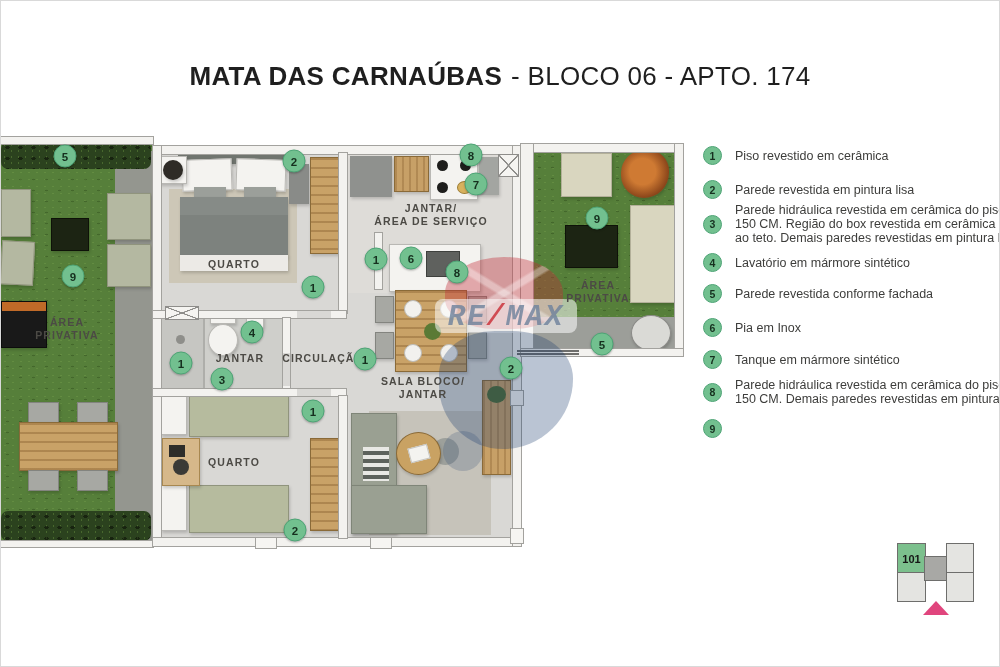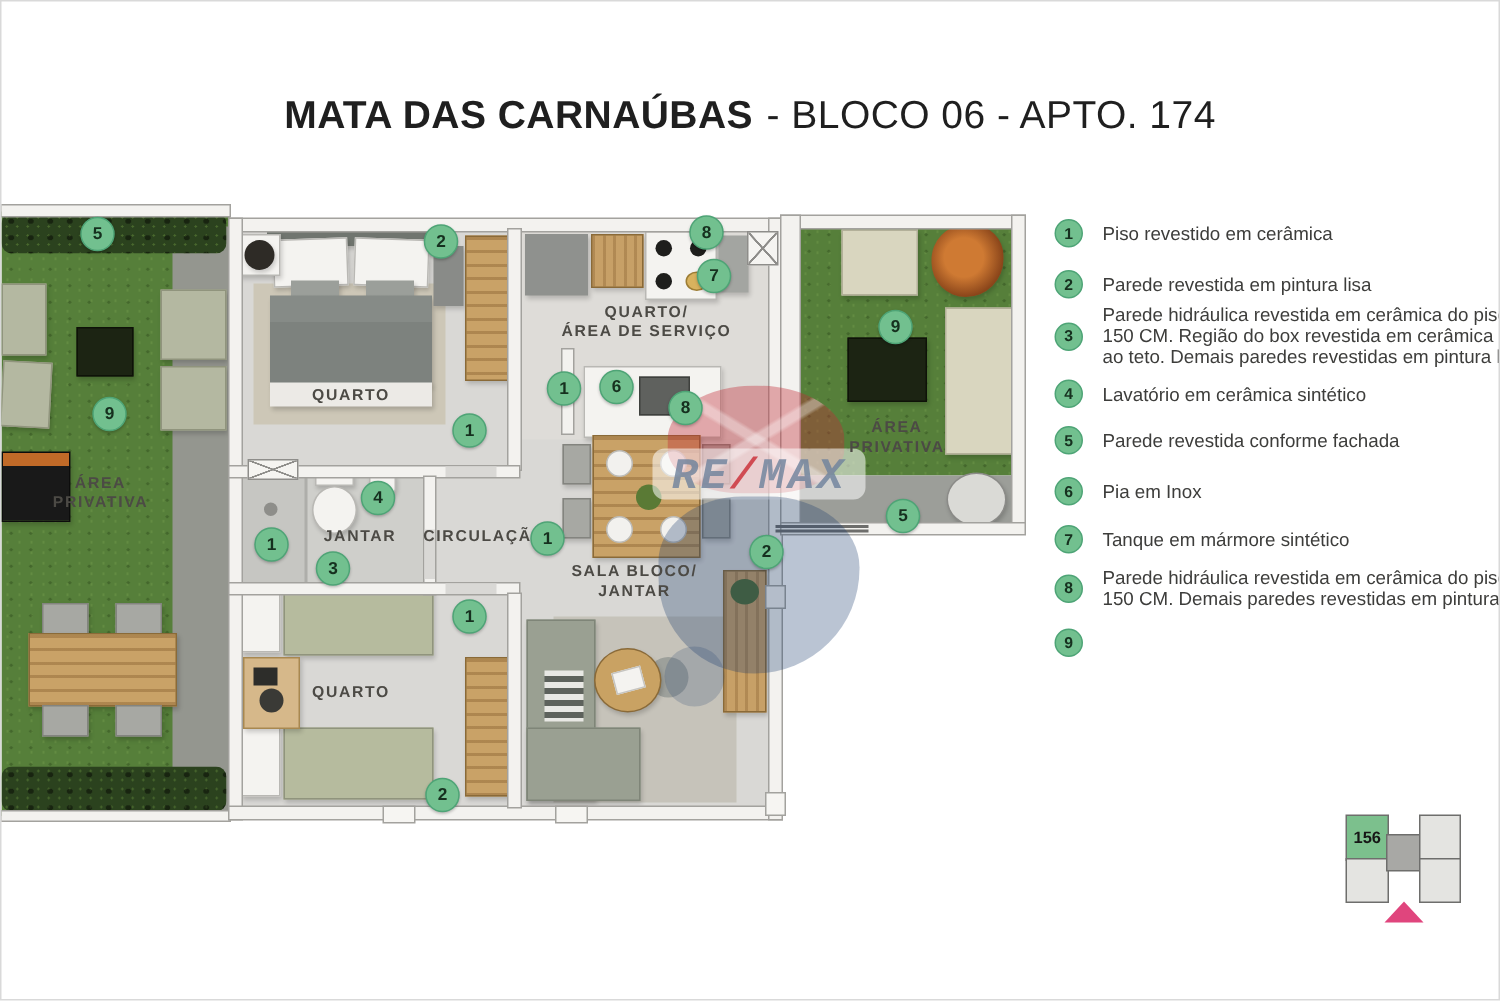--- a/index.html
+++ b/index.html
@@ -229,21 +229,21 @@
   </div>
 
   <div class="plabel" style="left:66px;top:328px;">
     <span style="display:block">ÁREA</span>
     <span style="display:block">PRIVATIVA</span>
   </div>
   <div class="plabel" style="left:233px;top:263px;">
     <span>QUARTO</span>
   </div>
   <div class="plabel" style="left:430px;top:214px;">
-    <span style="display:block">QUARTO/</span>
+    <span style="display:block">JANTAR/</span>
     <span style="display:block">ÁREA DE SERVIÇO</span>
   </div>
   <div class="plabel" style="left:239px;top:357px;">
     <span>JANTAR</span>
   </div>
   <div class="plabel" style="left:322px;top:357px;">
     <span>CIRCULAÇÃO</span>
   </div>
   <div class="plabel" style="left:422px;top:387px;">
     <span style="display:block">SALA BLOCO/</span>
@@ -300,21 +300,21 @@
     <div class="lg-dot">3</div>
     <div class="lg-text">
       <span>Parede hidráulica revestida em cerâmica do piso a</span>
       <span>150 CM. Região do box revestida em cerâmica do</span>
       <span>ao teto. Demais paredes revestidas em pintura lisa</span>
     </div>
   </div>
   <div class="lg-item" style="top:252px;">
     <div class="lg-dot">4</div>
     <div class="lg-text">
-        <span>Lavatório em cerâmica sintético</span>
+        <span>Lavatório em mármore sintético</span>
       </div>
   </div>
   <div class="lg-item" style="top:283px;">
     <div class="lg-dot">5</div>
     <div class="lg-text">
         <span>Parede revestida conforme fachada</span>
       </div>
   </div>
   <div class="lg-item" style="top:317px;">
     <div class="lg-dot">6</div>
@@ -333,21 +333,21 @@
     <div class="lg-text">
       <span>Parede hidráulica revestida em cerâmica do piso a</span>
       <span>150 CM. Demais paredes revestidas em pintura lisa</span>
     </div>
   </div>
   <div class="lg-item" style="top:418px;">
     <div class="lg-dot">9</div>
   </div>
 
   <div class="mm-box mm-green" style="left:897px;top:543px;width:27px;height:29px;">
-    <span>156</span>
+    <span>101</span>
   </div>
   <div class="mm-box mm-light" style="left:897px;top:572px;width:27px;height:28px;"></div>
   <div class="mm-box mm-dark" style="left:924px;top:556px;width:22px;height:23px;"></div>
   <div class="mm-box mm-light" style="left:946px;top:543px;width:26px;height:29px;"></div>
   <div class="mm-box mm-light" style="left:946px;top:572px;width:26px;height:28px;"></div>
   <div class="mm-tri" style="left:922px;top:600px;"></div>
 
 </div>
 
 </body></html>

